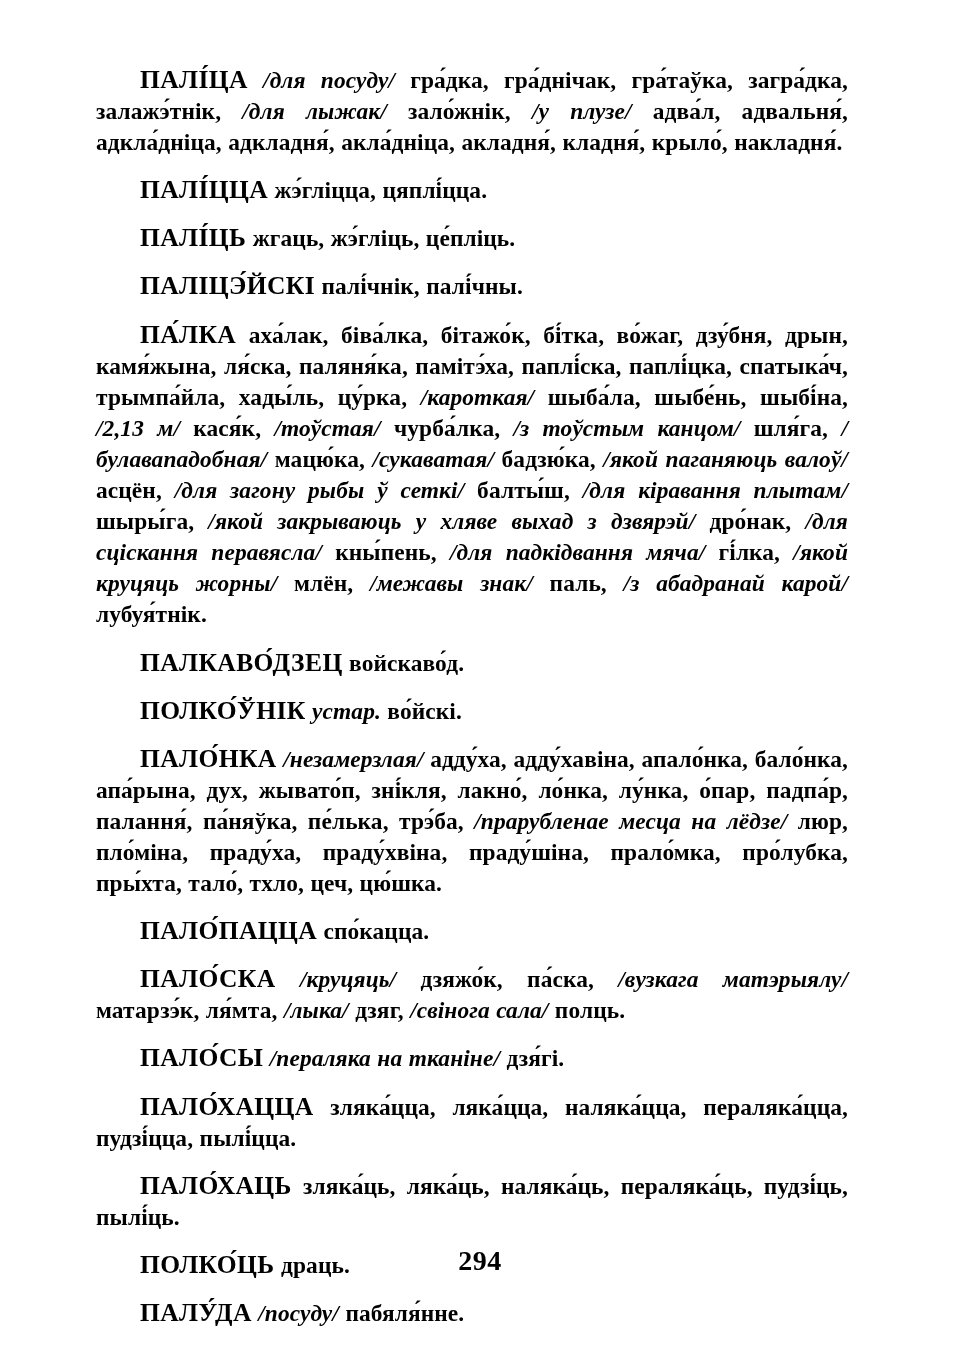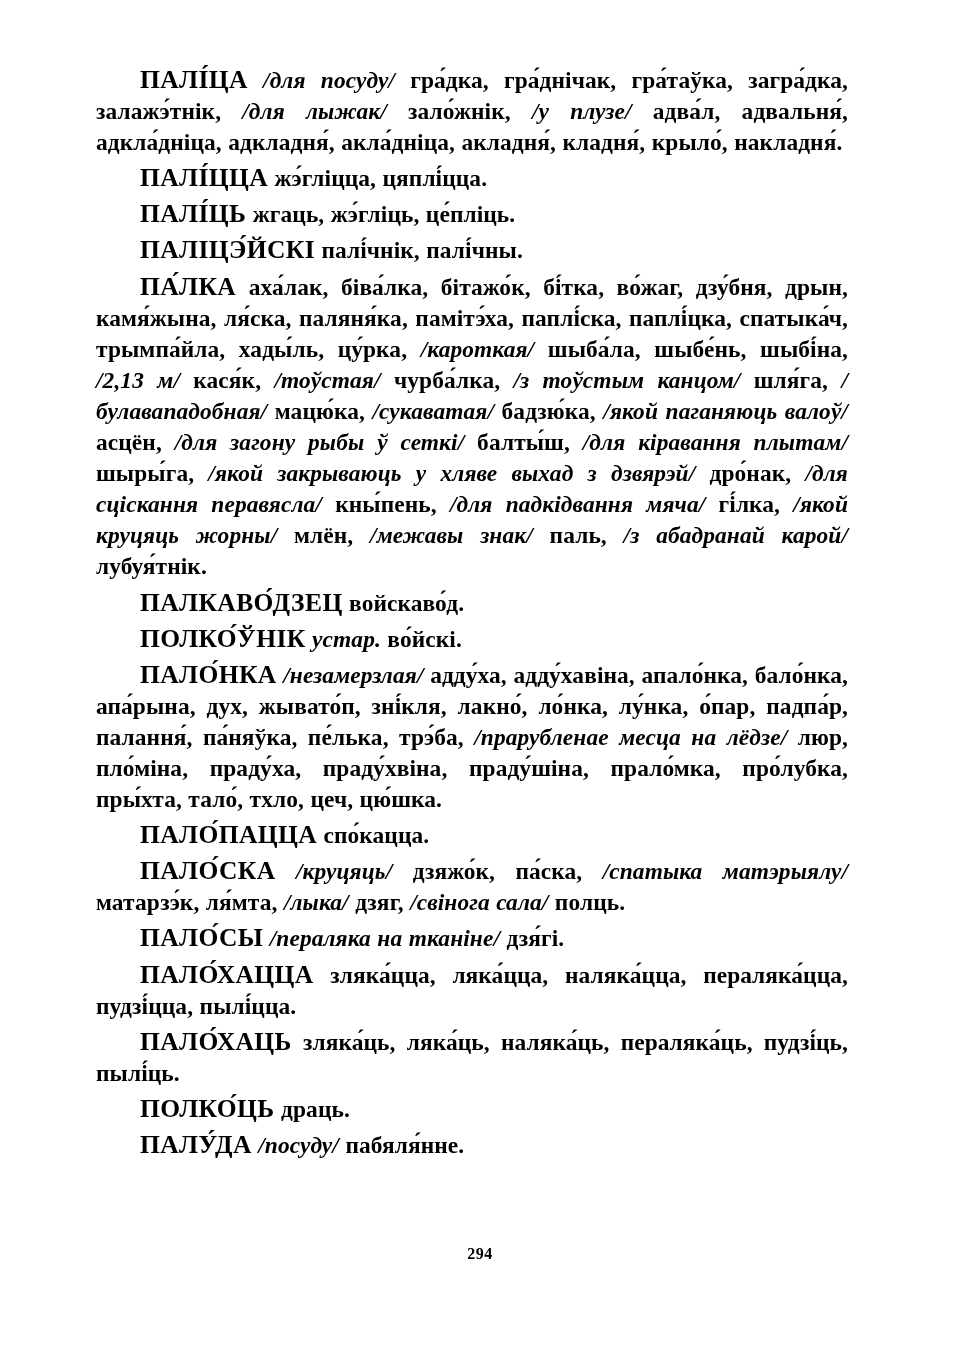--- a/index.html
+++ b/index.html
@@ -34,21 +34,21 @@
     text-align: justify;
     text-indent: 44px;
     font-weight: bold;
     margin: 0;
     letter-spacing: 0.1px;
     word-spacing: 0.5px;
     -webkit-hyphens: none;
     hyphens: none;
   }
   .entry + .entry {
-    margin-top: 4px;
+    margin-top: 16px;
   }
   
   .hw {
     font-weight: bold;
     font-size: 25.5px;
     letter-spacing: 0.4px;
   }
   
   .gl {
     font-style: italic;
@@ -57,42 +57,42 @@
   
   .syn {
     font-weight: bold;
   }
   .folio {
     position: absolute;
     left: 0;
     top: 1245px;
     width: 960px;
     text-align: center;
-    font-size: 16px;
+    font-size: 28px;
     font-weight: bold;
     font-family: "Liberation Serif", "DejaVu Serif", serif;
     letter-spacing: 0.5px;
   }
 </style>
 </head>
 <body>
 
 <div class="page">
 
   <div class="text-column" id="column">
       <p class="entry"><span class="hw">ПАЛІ́ЦА</span> <span class="gl">/для посуду/</span> <span class="syn">гра́дка, гра́днічак, гра́таўка, загра́дка, залажэ́тнік,</span> <span class="gl">/для лыжак/</span> <span class="syn">зало́жнік,</span> <span class="gl">/у плузе/</span> <span class="syn">адва́л, адвальня́, адкла́дніца, адкладня́, акла́дніца, акладня́, кладня́, крыло́, накладня́.</span></p>
       <p class="entry"><span class="hw">ПАЛІ́ЦЦА</span> <span class="syn">жэ́гліцца, цяплі́цца.</span></p>
       <p class="entry"><span class="hw">ПАЛІ́ЦЬ</span> <span class="syn">жгаць, жэ́гліць, це́пліць.</span></p>
       <p class="entry"><span class="hw">ПАЛІЦЭ́ЙСКІ</span> <span class="syn">палі́чнік, палі́чны.</span></p>
       <p class="entry"><span class="hw">ПА́ЛКА</span> <span class="syn">аха́лак, біва́лка, бітажо́к, бі́тка, во́жаг, дзу́бня, дрын, камя́жына, ля́ска, паляня́ка, памітэ́ха, паплі́ска, паплі́цка, спатыка́ч, трымпа́йла, хады́ль, цу́рка,</span> <span class="gl">/кароткая/</span> <span class="syn">шыба́ла, шыбе́нь, шыбі́на,</span> <span class="gl">/2,13 м/</span> <span class="syn">кася́к,</span> <span class="gl">/тоўстая/</span> <span class="syn">чурба́лка,</span> <span class="gl">/з тоўстым канцом/</span> <span class="syn">шля́га,</span> <span class="gl">/булавападобная/</span> <span class="syn">мацю́ка,</span> <span class="gl">/сукаватая/</span> <span class="syn">бадзю́ка,</span> <span class="gl">/якой паганяюць валоў/</span> <span class="syn">асцён,</span> <span class="gl">/для загону рыбы ў сеткі/</span> <span class="syn">балты́ш,</span> <span class="gl">/для кіравання плытам/</span> <span class="syn">шыры́га,</span> <span class="gl">/якой закрываюць у хляве выхад з дзвярэй/</span> <span class="syn">дро́нак,</span> <span class="gl">/для сціскання перавясла/</span> <span class="syn">кны́пень,</span> <span class="gl">/для падкідвання мяча/</span> <span class="syn">гі́лка,</span> <span class="gl">/якой круцяць жорны/</span> <span class="syn">млён,</span> <span class="gl">/межавы знак/</span> <span class="syn">паль,</span> <span class="gl">/з абадранай карой/</span> <span class="syn">лубуя́тнік.</span></p>
       <p class="entry"><span class="hw">ПАЛКАВО́ДЗЕЦ</span> <span class="syn">войскаво́д.</span></p>
       <p class="entry"><span class="hw">ПОЛКО́ЎНІК</span> <span class="gl">устар.</span> <span class="syn">во́йскі.</span></p>
       <p class="entry"><span class="hw">ПАЛО́НКА</span> <span class="gl">/незамерзлая/</span> <span class="syn">адду́ха, адду́хавіна, апало́нка, бало́нка, апа́рына, дух, жывато́п, зні́кля, лакно́, ло́нка, лу́нка, о́пар, падпа́р, палання́, па́няўка, пе́лька, трэ́ба,</span> <span class="gl">/прарубленае месца на лёдзе/</span> <span class="syn">люр, пло́міна, праду́ха, праду́хвіна, праду́шіна, прало́мка, про́лубка, пры́хта, тало́, тхло, цеч, цю́шка.</span></p>
       <p class="entry"><span class="hw">ПАЛО́ПАЦЦА</span> <span class="syn">спо́кацца.</span></p>
-      <p class="entry"><span class="hw">ПАЛО́СКА</span> <span class="gl">/круцяць/</span> <span class="syn">дзяжо́к, па́ска,</span> <span class="gl">/спатыка матэрыялу/</span> <span class="syn">матарзэ́к, ля́мта,</span> <span class="gl">/лыка/</span> <span class="syn">дзяг,</span> <span class="gl">/свінога сала/</span> <span class="syn">полць.</span></p>
+      <p class="entry"><span class="hw">ПАЛО́СКА</span> <span class="gl">/круцяць/</span> <span class="syn">дзяжо́к, па́ска,</span> <span class="gl">/вузкага матэрыялу/</span> <span class="syn">матарзэ́к, ля́мта,</span> <span class="gl">/лыка/</span> <span class="syn">дзяг,</span> <span class="gl">/свінога сала/</span> <span class="syn">полць.</span></p>
       <p class="entry"><span class="hw">ПАЛО́СЫ</span> <span class="gl">/перaляка на тканіне/</span> <span class="syn">дзя́гі.</span></p>
       <p class="entry"><span class="hw">ПАЛО́ХАЦЦА</span> <span class="syn">зляка́цца,   ляка́цца,   наляка́цца, перaляка́цца, пудзі́цца, пылі́цца.</span></p>
       <p class="entry"><span class="hw">ПАЛО́ХАЦЬ</span> <span class="syn">зляка́ць, ляка́ць, наляка́ць, перaляка́ць, пудзі́ць, пылі́ць.</span></p>
       <p class="entry"><span class="hw">ПОЛКО́ЦЬ</span> <span class="syn">драць.</span></p>
       <p class="entry"><span class="hw">ПАЛУ́ДА</span> <span class="gl">/посуду/</span> <span class="syn">пабяля́нне.</span></p>
     </div>
 
   <div class="folio">294</div>
 
 </div>

